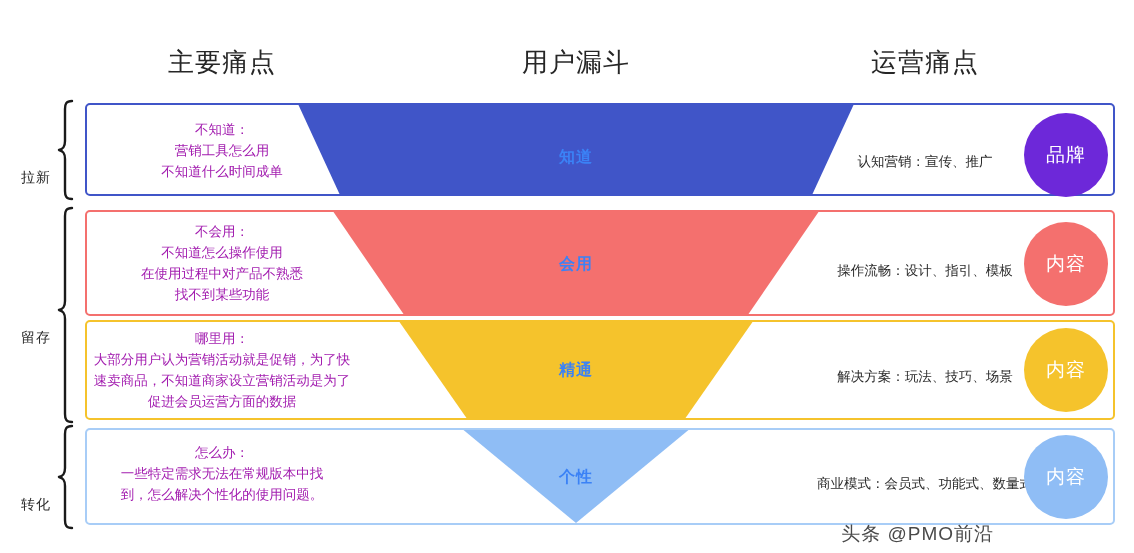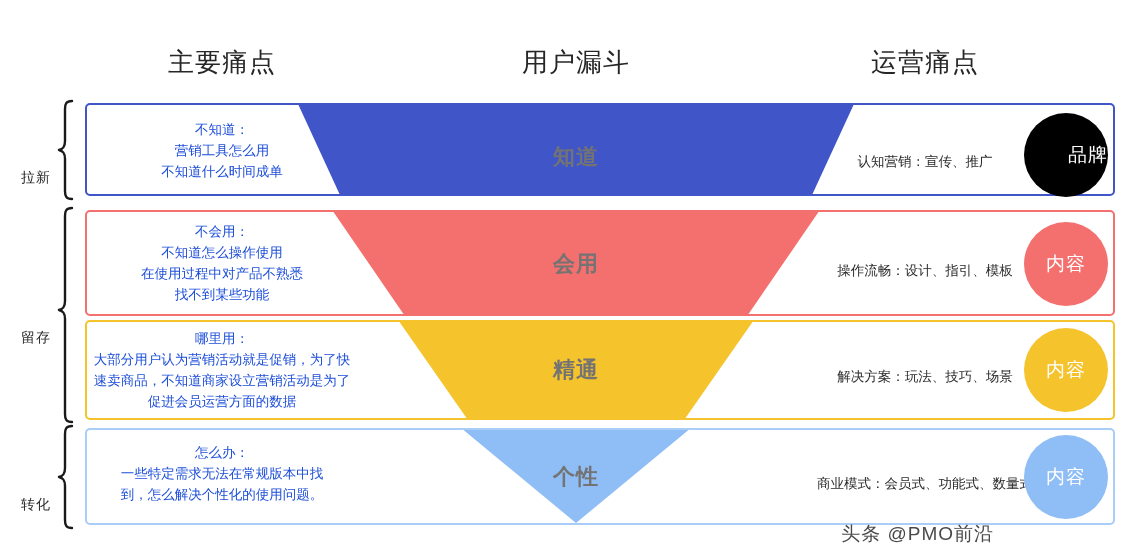--- a/index.html
+++ b/index.html
@@ -36,21 +36,21 @@
   .row.r1{border-color:#4055c8;}
   .row.r2{border-color:#f4706e;}
   .row.r3{border-color:#f5c32c;}
   .row.r4{border-color:#a8cdf7;}
 
   
   .pain{
     position:absolute;
     text-align:center;
     font-size:13.5px;
-    color:#1d4ed8;
+    color:#a21caf;
     line-height:21px;
     white-space:nowrap;
     transform:translate(-50%,-50%);
     z-index:6;
   }
   .pain .ln{display:block;}
 
   
   .ops{
     position:absolute;
@@ -65,42 +65,42 @@
 
   
   #funnel{
     position:absolute;left:0;top:0;
     width:1134px;height:553px;
     pointer-events:none;
     z-index:4;
   }
   .funnel-label{
     position:absolute;
-    font-size:22px;
+    font-size:16px;
     font-weight:bold;
-    color:#737373;
+    color:#3b82f6;
     white-space:nowrap;
     transform:translate(-50%,-50%);
     letter-spacing:1px;
     z-index:5;
   }
 
   
   .circle{
     position:absolute;
     width:84px;height:84px;
     border-radius:50%;
     transform:translate(-50%,-50%);
     display:flex;align-items:center;justify-content:center;
     color:#ffffff;
     font-size:19px;
     letter-spacing:1px;
     z-index:7;
   }
-  .c1{background:#000000;justify-content:flex-end;}
+  .c1{background:#6d28d9;}
   .c2{background:#f4706e;}
   .c3{background:#f5c32c;}
   .c4{background:#8fbdf5;}
 
   
   #braces{position:absolute;left:0;top:0;width:1134px;height:553px;z-index:3;}
   .stage-label{
     position:absolute;
     font-size:14px;
     color:#2b2b2b;

